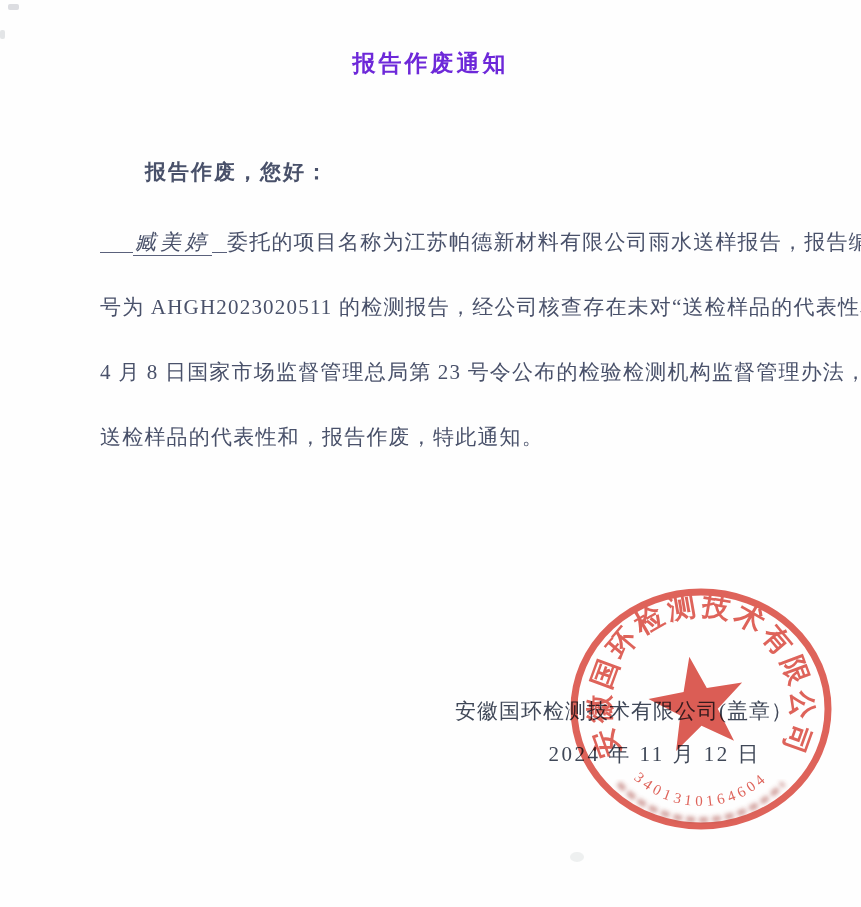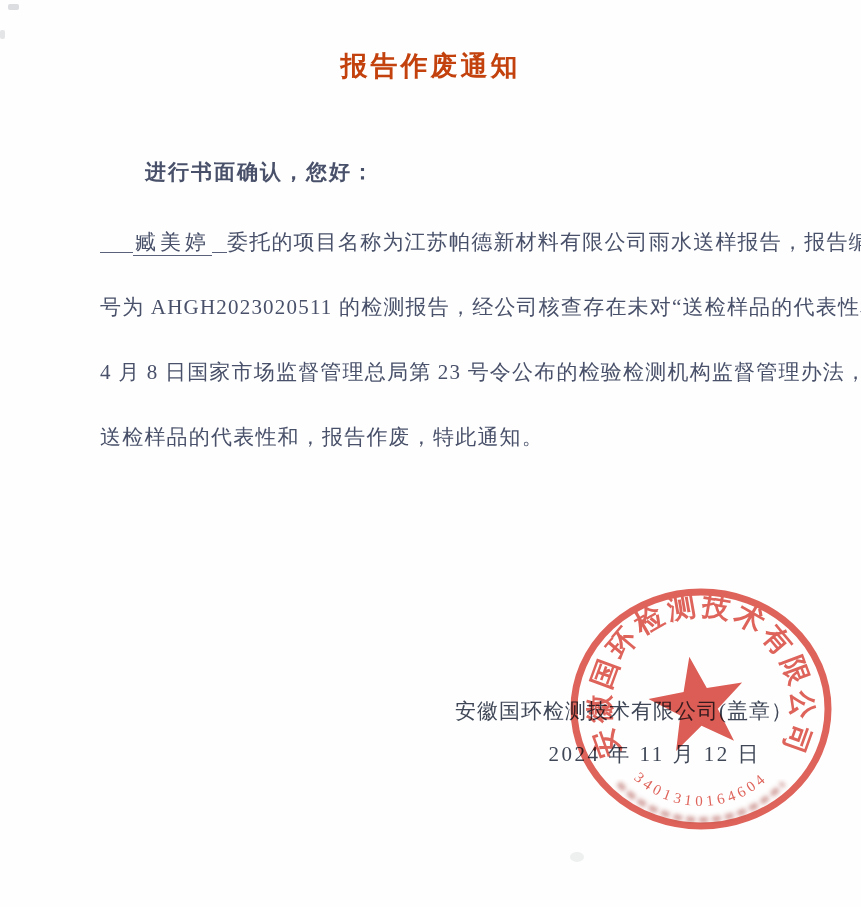--- a/index.html
+++ b/index.html
@@ -2,36 +2,36 @@
 <html><head>
 <meta charset="utf-8">
 <style>
   html,body{margin:0;padding:0;background:#ffffff;}
   .page{
     position:relative;width:861px;height:907px;background:#fefefe;
     font-family:"Liberation Serif", serif;color:#454e63;overflow:hidden;
   }
   .title{
     position:absolute;top:48px;left:0;width:100%;text-align:center;
-    font-size:27px;font-weight:700;letter-spacing:3px;color:#c2410c;
+    font-size:23px;font-weight:700;letter-spacing:3px;color:#6d28d9;
   }
   .greeting{
     position:absolute;top:158px;left:145px;font-size:21px;letter-spacing:2px;
     font-weight:600;color:#49516a;
   }
   .body-lines{
     position:absolute;left:100px;top:210px;width:710px;
     font-size:21px;letter-spacing:1.2px;color:#49516a;
   }
   .line{height:65px;line-height:65px;white-space:nowrap;}
   .u-pad{display:inline-block;height:1.1em;vertical-align:-4px;
     border-bottom:1.5px solid #5a617b;}
   .u-pad-l{width:33px;}
   .u-pad-r{width:15px;}
-  .u-name{border-bottom:1.5px solid #5a617b;padding:0 2px 1px 2px;letter-spacing:4px;}
+  .u-name{border-bottom:1.5px solid #5a617b;padding:0 2px 1px 2px;letter-spacing:4px;font-style:italic;}
   .sign-company{
     position:absolute;top:697px;right:68px;font-size:21px;letter-spacing:1px;
     color:#3f4757;z-index:1;
   }
   .sign-date{
     position:absolute;top:740px;right:100px;font-size:21px;letter-spacing:2.5px;
     color:#3f4757;z-index:1;
   }
   .stamp{
     position:absolute;left:564px;top:586px;z-index:2;
@@ -47,21 +47,21 @@
 <body>
 
 <div class="page">
 
   <div class="artifact mark-1"></div>
   <div class="artifact mark-2"></div>
   <div class="artifact mark-3"></div>
 
   <div class="title">报告作废通知</div>
 
-  <div class="greeting">进行书面确认，您好：</div>
+  <div class="greeting">报告作废，您好：</div>
 
   <div class="body-lines">
     <div class="line">
       <span class="u-pad u-pad-l"></span><span class="u-name">臧美婷</span><span class="u-pad u-pad-r"></span><span>委托的项目名称为江苏帕德新材料有限公司雨水送样报告，报告编</span>
     </div>
     <div class="line">号为 AHGH2023020511 的检测报告，经公司核查存在未对“送检样品的代表性和</div>
     <div class="line">4 月 8 日国家市场监督管理总局第 23 号令公布的检验检测机构监督管理办法，</div>
     <div class="line">送检样品的代表性和，报告作废，特此通知。</div>
   </div>
 

